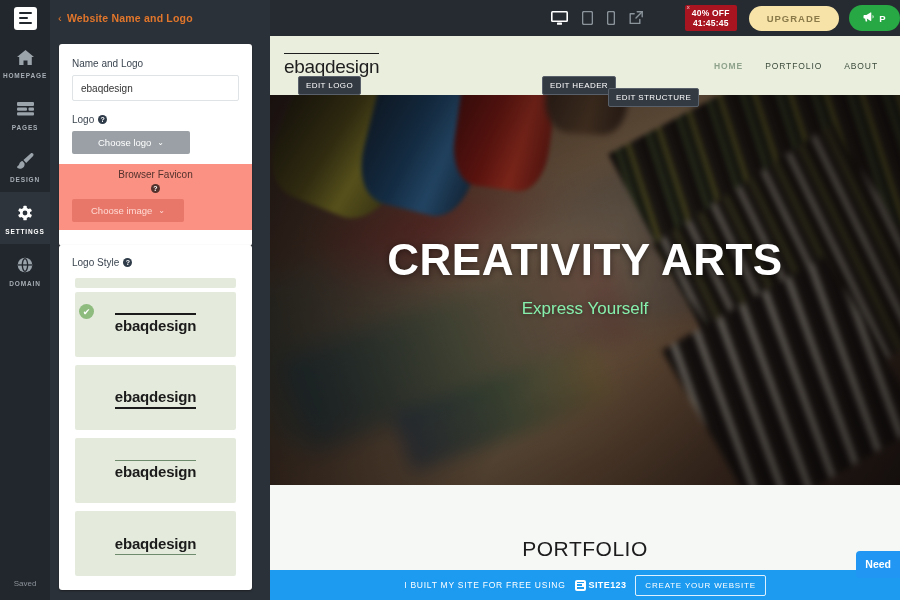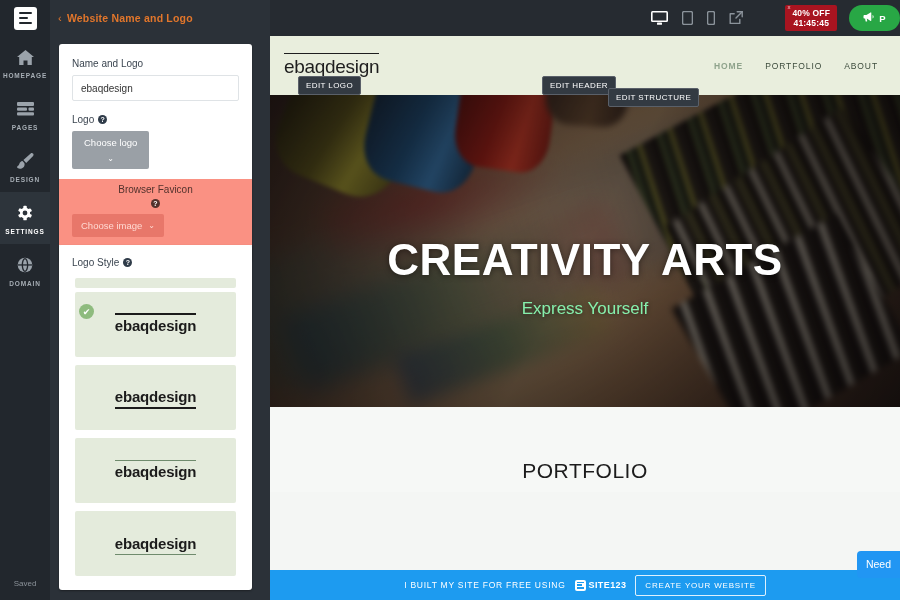--- a/index.html
+++ b/index.html
@@ -78,35 +78,34 @@
   }
   .text-input {
     width: 100%; height: 26px; border: 1px solid #dfe3e6; border-radius: 2px;
     font-size: 10px; color: #333; padding: 0 8px; background: #fff;
     font-family: "Liberation Sans", sans-serif;
   }
   .gap { height: 13px; }
   .btn-grey {
     display:inline-flex; align-items:center; gap:6px;
     background: #9aa0a6; color: #fff; border: none; border-radius: 2px;
-    font-size: 9.5px; padding: 6px 12px; cursor: pointer;
+    font-size: 9.5px; padding: 6px 26px; cursor: pointer;
     font-family: "Liberation Sans", sans-serif;
-    flex-direction: column;
   }
   .caret { font-size: 8px; }
 
   .hl {
     background: #fa9183; margin: 10px -13px 0; padding: 5px 13px 8px;
   }
   .hl .fld-label { color: #52312c; flex-direction: column; }
   .hl .help { background:#52312c; }
   .btn-salmon {
     display:inline-flex; align-items:center; gap:6px;
     background: #e8776a; color: #ffd9d2; border:none; border-radius:2px;
-    font-size: 9.5px; padding: 6px 9px; cursor:pointer;
+    font-size: 9.5px; padding: 6px 19px; cursor:pointer;
     font-family: "Liberation Sans", sans-serif;
   }
 
   
   .opt-strip {
     height: 10px; background: #e4ebdc; border-radius: 2px;
     margin: 10px 3px 4px; overflow:hidden;
   }
   .opt {
     position: relative; height: 65px; margin: 0 3px 8px;
@@ -179,21 +178,21 @@
   .site-nav a.cur { color:#8fa38c;font-weight:bold; }
 
   .edit-btn {
     position:absolute; background:#333a42; color:#fff; border:1px solid #5a6069;
     font-size: 8px; letter-spacing:.4px; padding: 4px 7px; border-radius:2px;
     cursor:pointer; white-space:nowrap; font-family:"Liberation Sans", sans-serif;
   }
 
   
   .hero {
-    position:relative; height: 312px; overflow:hidden;
+    position:relative; height: 390px; overflow:hidden;
     background:#2a2320;
   }
   .hero-photo { position:absolute; inset:0; }
   .hero-photo .ly { position:absolute; }
   .hero-txt {
     position:absolute; left:0; right:0; top: 140px; text-align:center; z-index: 5;
   }
   .hero-title {
     font-size: 44px; font-weight:700; color:#fff; letter-spacing: .5px;
     text-shadow: 0 1px 6px rgba(0,0,0,.45);
@@ -227,21 +226,21 @@
   .s123-mark i { display:block; height:1.6px; background:#1d9bf0; }
   .s123-mark i.h { width: 5px; }
   .s123-txt { font-size: 9px; font-weight:700; color:#fff; letter-spacing:.4px; }
   .btn-create {
     background: transparent; border: 1px solid rgba(255,255,255,.85); color:#fff;
     font-size: 8px; letter-spacing: .8px; padding: 5px 9px; border-radius:2px;
     cursor:pointer; font-family:"Liberation Sans", sans-serif;
   }
   .need-help {
     position:absolute; right: 0; bottom: 22px; background:#2196f3; color:#fff;
-    font-size: 10.5px; font-weight:400; padding: 7px 9px 8px 9px;
+    font-size: 10.5px; font-weight:700; padding: 7px 9px 8px 9px;
     border-radius: 4px 0 0 4px; cursor:pointer; white-space:nowrap; z-index: 9;
   }
 </style>
 </head>
 <body>
 
 <div class="app">
 
   <div class="rail">
     <div class="rail-logo">
@@ -404,20 +403,21 @@
             </svg>
         </span>
       </div>
 
       <div class="promo">
         <span class="x">x</span>
         <div class="l1">40% OFF</div>
         <div class="l2">41:45:45</div>
       </div>
 
+      <button class="btn-upgrade">UPGRADE</button>
 
       <button class="btn-publish">
         <span>
           <svg width="11" height="10" viewBox="0 0 11 10">
               <path fill="#fff" d="M7.6.4 3.4 3H1.5C.9 3 .5 3.5.5 4v1.6c0 .6.4 1 1 1h.6l.5 2.6c0 .2.2.3.4.3h.8c.3 0 .5-.2.4-.5l-.4-2.4 3.8 2.3c.3.2.7 0 .7-.4V.8c0-.4-.4-.6-.7-.4zM9.6 3v3.6c.6-.3 1-1 1-1.8s-.4-1.5-1-1.8z"></path>
             </svg>
         </span>
         <span>P</span>
       </button>
     </div>

